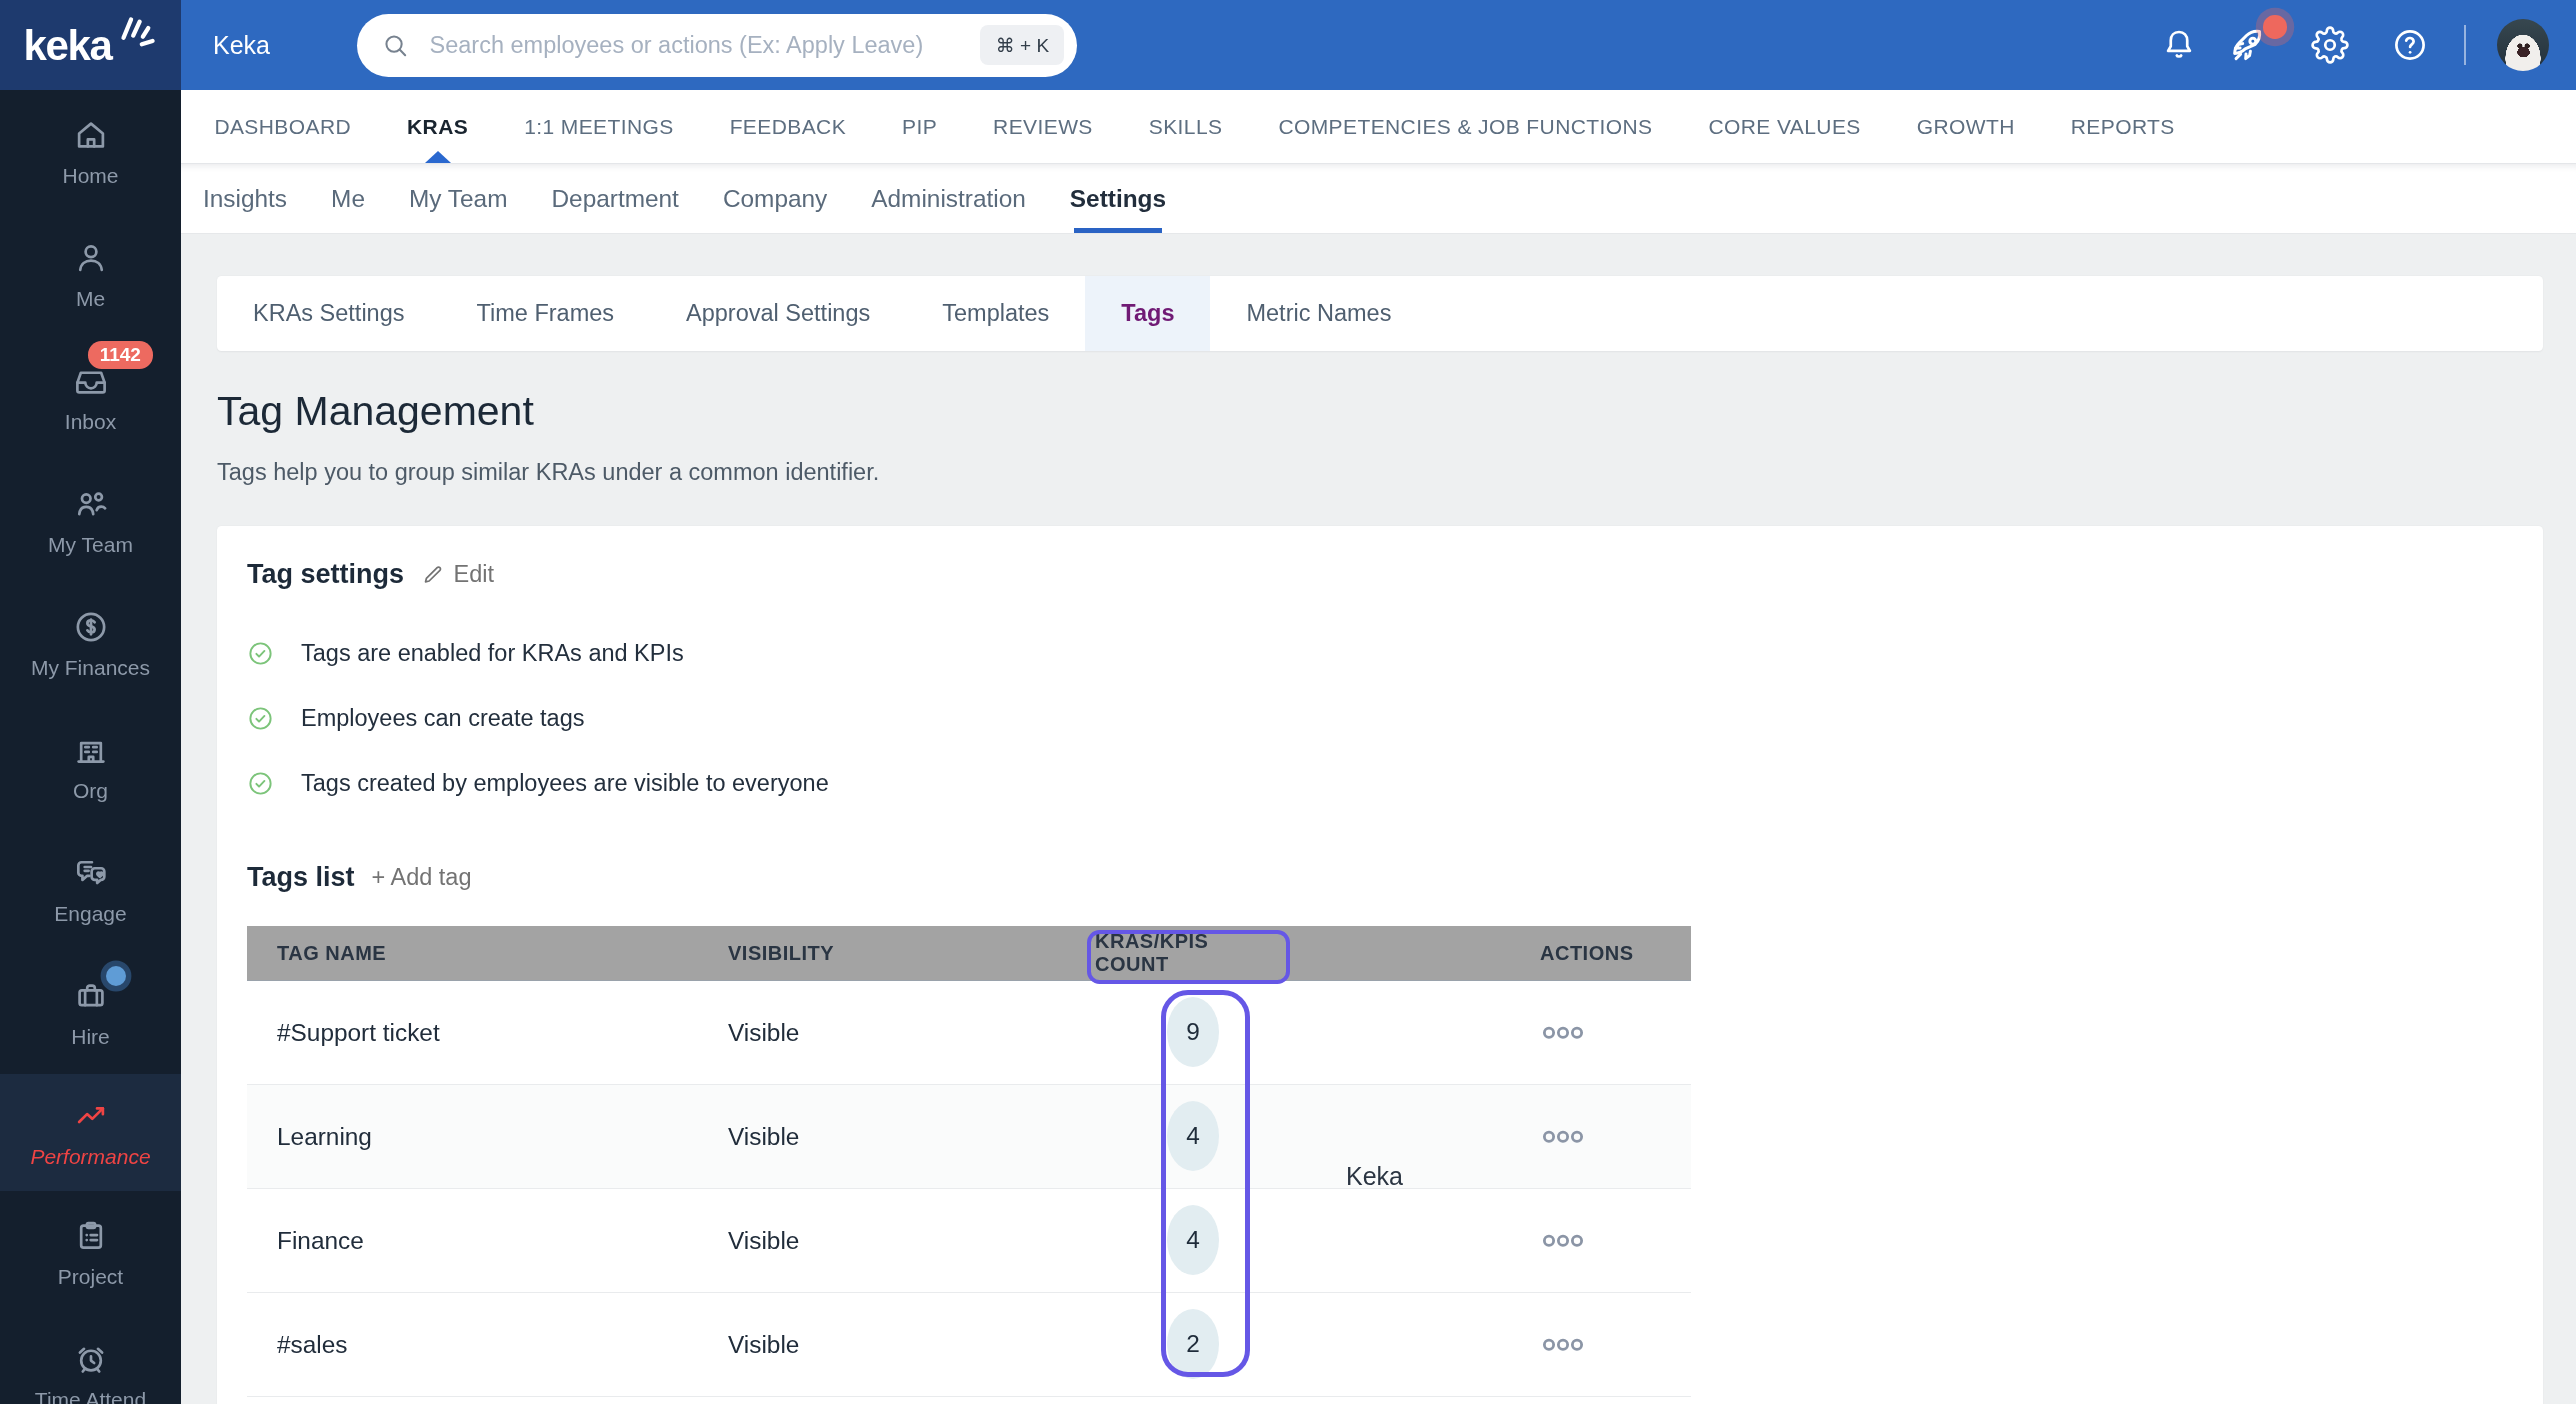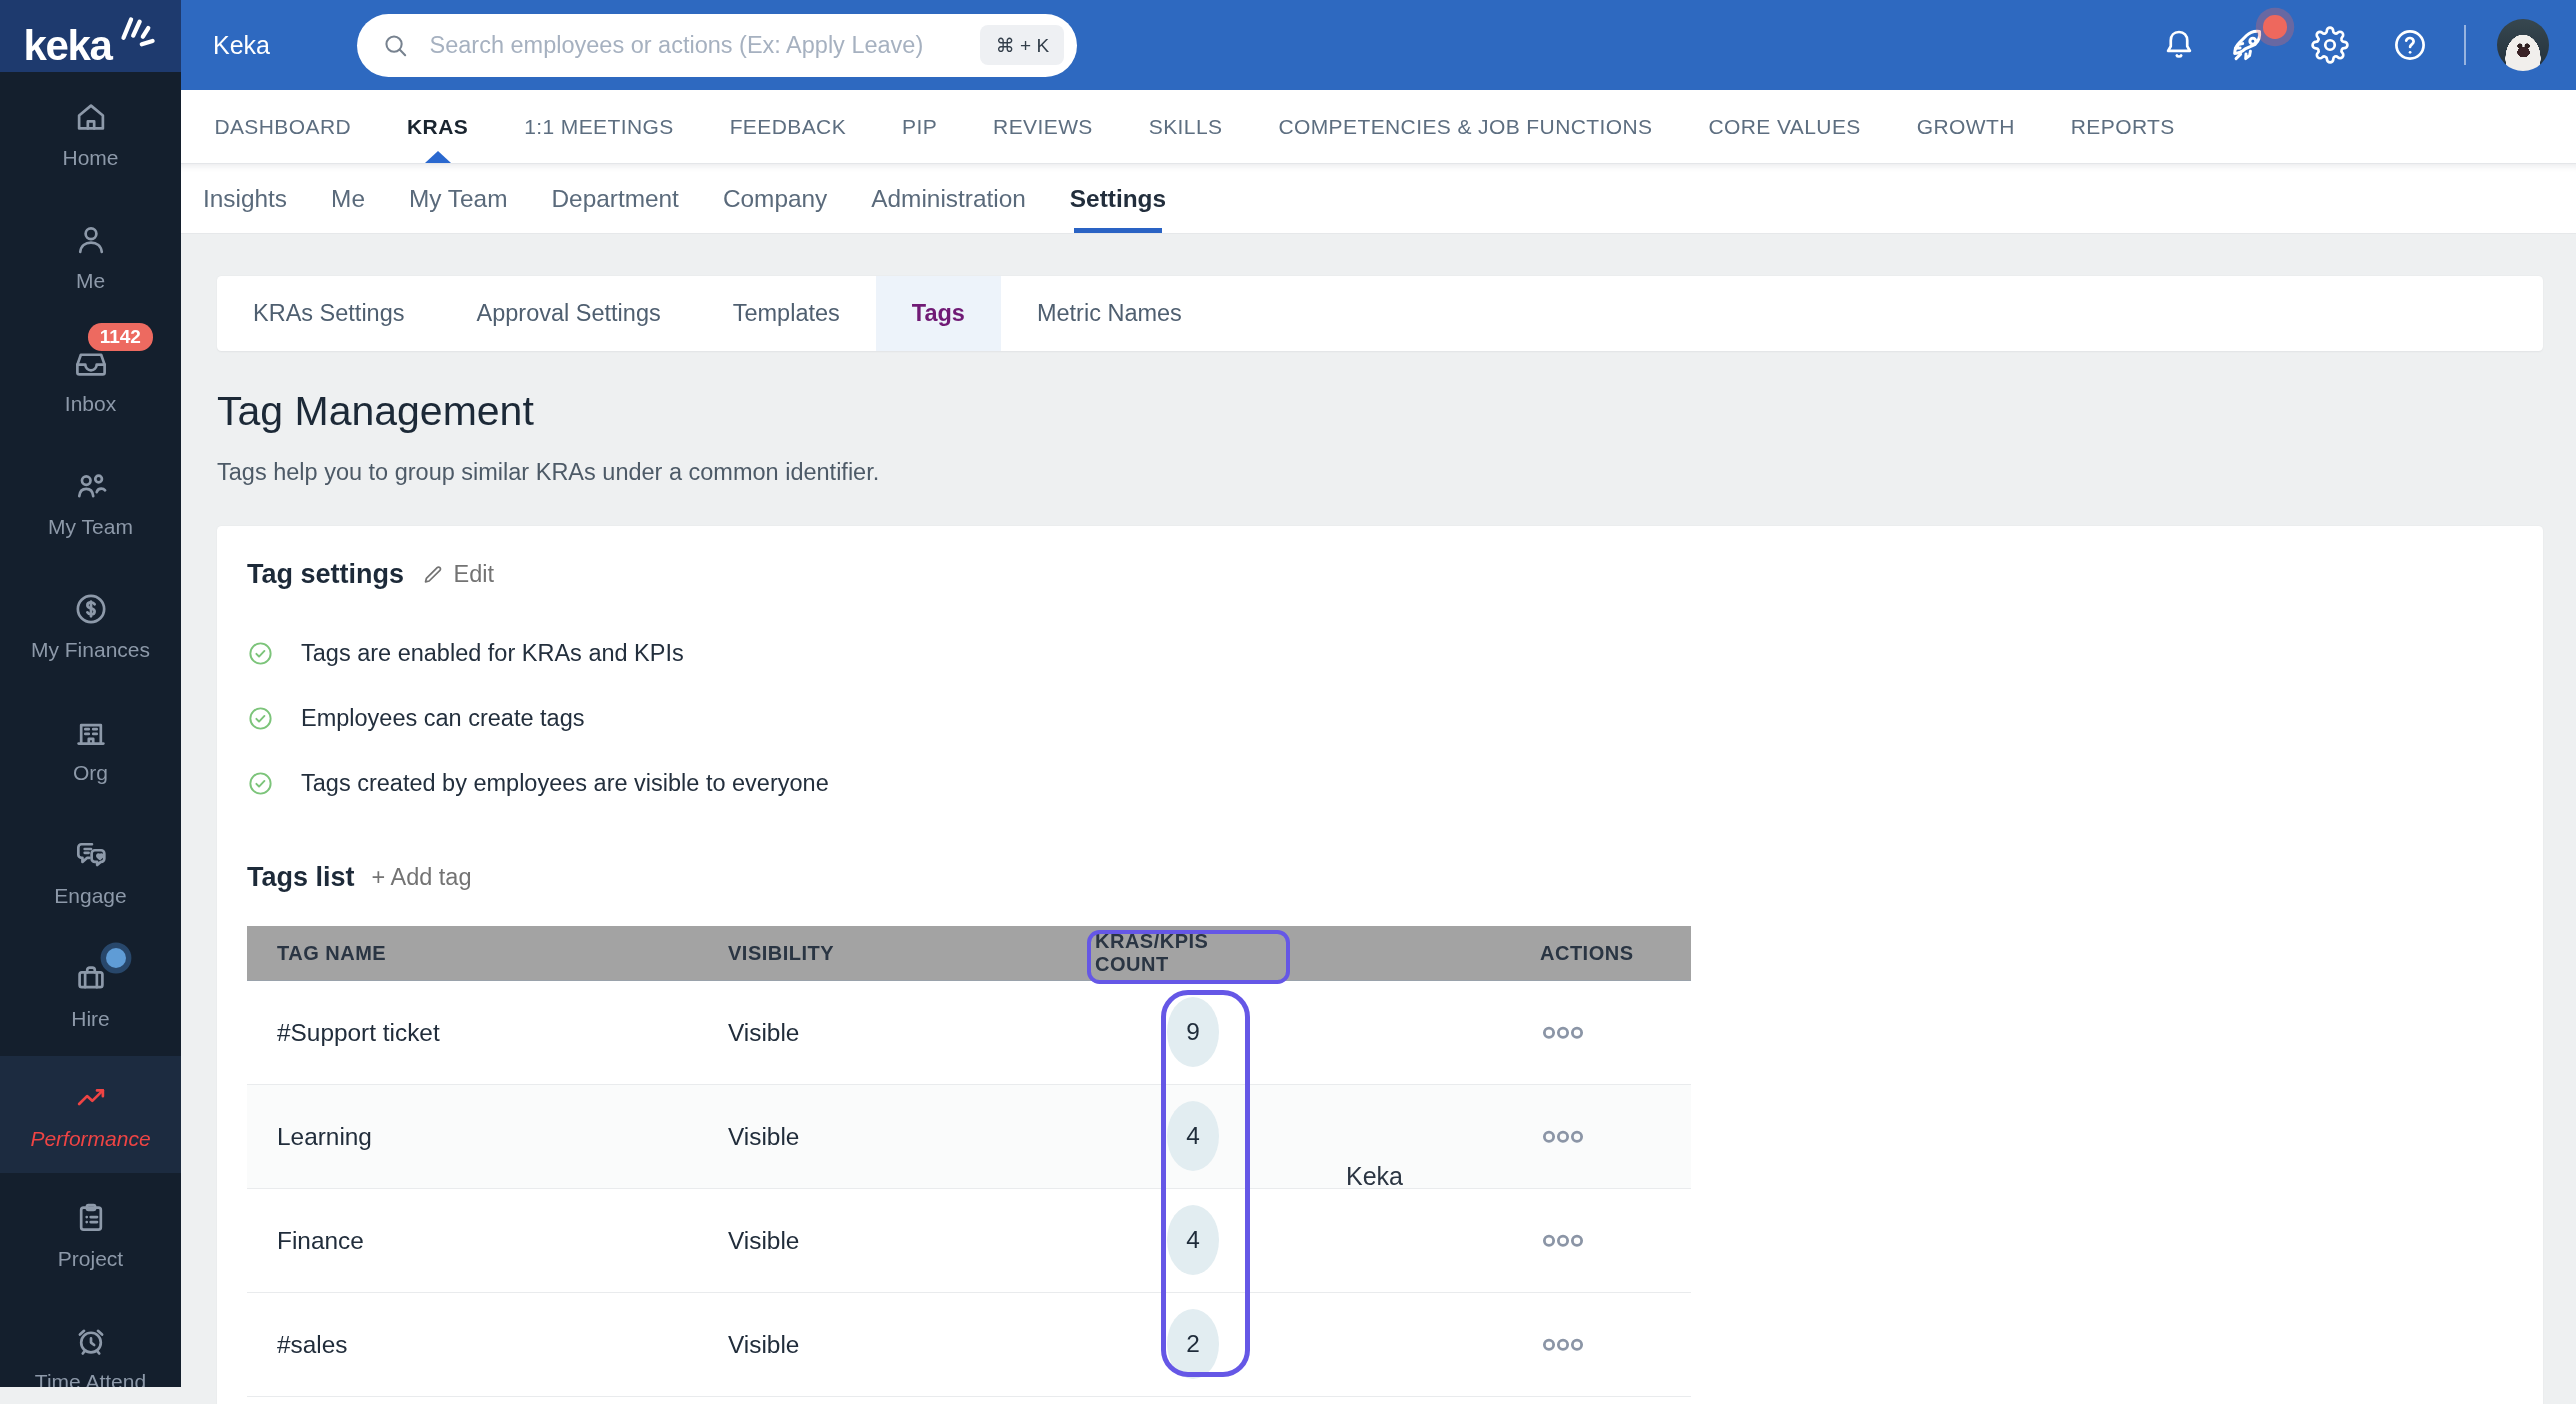--- a/index.html
+++ b/index.html
@@ -33,21 +33,21 @@
   .tb-divider{position:absolute;left:2464px;top:25px;width:1.8px;height:40px;background:rgba(255,255,255,.5);}
   .avatar{position:absolute;left:2497px;top:19px;width:52px;height:52px;border-radius:50%;cursor:pointer;overflow:hidden;
     background:
       radial-gradient(circle at 44% 52%, #2e2020 0 6%, rgba(0,0,0,0) 7%),
       radial-gradient(circle at 58% 52%, #2e2020 0 6%, rgba(0,0,0,0) 7%),
       radial-gradient(ellipse 12% 10% at 51% 64%, #3a2326 0 99%, rgba(0,0,0,0) 100%),
       radial-gradient(ellipse 34% 46% at 50% 76%, #f1efec 0 99%, rgba(0,0,0,0) 100%),
       linear-gradient(180deg,#37474f,#22303b);}
 
   
-  .sidebar{position:absolute;left:0;top:72px;width:181px;height:1315px;background:#141f2d;
+  .sidebar{position:absolute;left:0;top:90px;width:181px;height:1315px;background:#141f2d;
     display:flex;flex-direction:column;overflow:hidden;}
   .side-item{flex:0 0 123px;display:flex;flex-direction:column;align-items:center;justify-content:center;gap:10px;
     color:#8d99a9;cursor:pointer;position:relative;}
   .side-item svg{width:38px;height:38px;}
   .side-item .lbl{font-size:21px;}
   .side-item.active{flex:0 0 117px;background:#1c2b40;color:#ef4444;font-style:italic;}
   .inbox-badge{position:absolute;left:88px;top:5.4px;background:#ed6a60;color:#fff;font-size:19px;font-weight:700;
     padding:2.7px 11.7px;border-radius:13.5px;}
   .hire-dot{position:absolute;left:106px;top:15.3px;width:20px;height:20px;border-radius:50%;
     background:#5f9cd6;box-shadow:0 0 0 5.4px rgba(47,86,128,.75);}
@@ -288,20 +288,21 @@
   <span class="subnav-item">Me</span>
   <span class="subnav-item">My Team</span>
   <span class="subnav-item">Department</span>
   <span class="subnav-item">Company</span>
   <span class="subnav-item">Administration</span>
   <span class="subnav-item active">Settings</span>
 </div>
 
 <div class="tabstrip">
   <span class="tab">KRAs Settings</span>
+  <span class="tab">Time Frames</span>
   <span class="tab">Approval Settings</span>
   <span class="tab">Templates</span>
   <span class="tab active">Tags</span>
   <span class="tab">Metric Names</span>
 </div>
 
 <div class="page-title">Tag Management</div>
 <div class="page-sub">Tags help you to group similar KRAs under a common identifier.</div>
 
 <div class="card">

